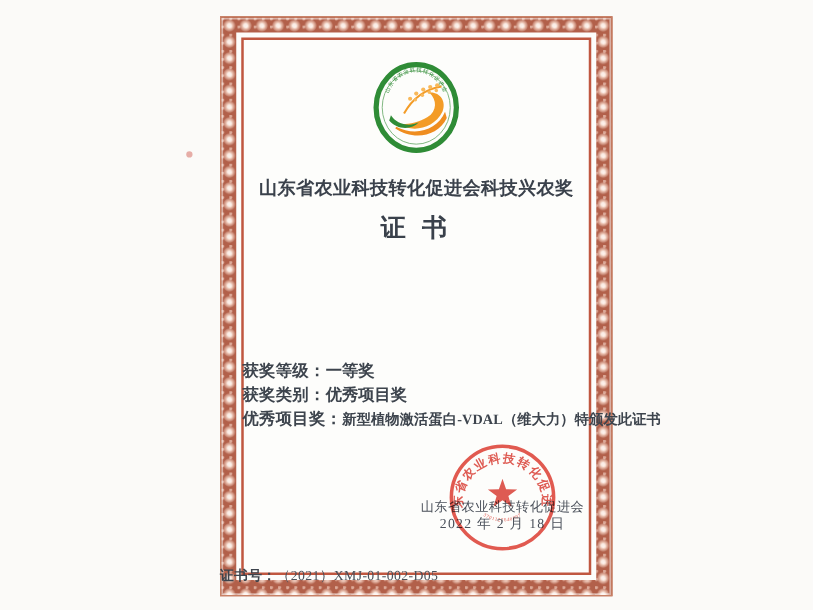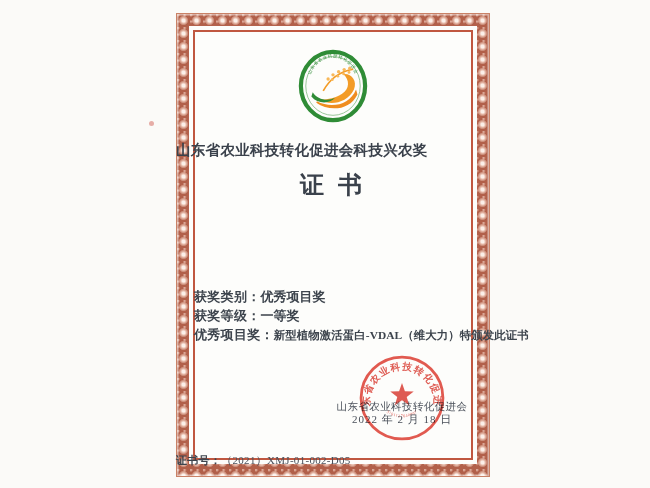--- a/index.html
+++ b/index.html
@@ -14,24 +14,24 @@
     background-image:
       radial-gradient(circle at 6.5px 6.5px, rgba(255,246,240,.95) 1.4px, rgba(246,214,198,.78) 2.7px, rgba(255,233,222,.28) 4.3px, rgba(178,96,74,0) 5px),
       radial-gradient(circle at 1px 1px, rgba(255,229,216,.55) .9px, rgba(178,96,74,0) 1.8px);
     background-size:13px 13px,6.5px 6.5px;
     border:1px solid #c98166;
     box-shadow:inset 0 0 0 1.5px rgba(255,255,255,.5);}
   .paper{position:absolute;inset:13px;background:#fdfdfb;
     box-shadow:0 0 0 .5px rgba(193,110,86,.35);}
   .innerline{position:absolute;inset:17px;border:2px solid #c05740;}
   .logo{position:absolute;left:122px;top:36px;width:70px;height:74px;}
-  .title{position:absolute;left:0;right:0;top:128px;
+  .title{position:absolute;left:0;right:0;top:128px;text-align:center;
     font-size:14.5px;font-weight:bold;letter-spacing:.3px;color:#3a414b;}
   .heading{position:absolute;left:0;right:0;top:156px;text-align:center;
-    font-size:24px;font-weight:bold;letter-spacing:4px;color:#3a414b;}
+    font-size:20px;font-weight:bold;letter-spacing:4px;color:#3a414b;}
   .body-text{position:absolute;left:18px;right:16px;top:208px;
     font-size:12.3px;line-height:20px;color:#454b52;letter-spacing:.2px;}
   .body-text .indent{text-indent:25px;}
   .details{position:absolute;left:18px;right:10px;top:274px;
     font-size:13px;line-height:19px;color:#3d444d;font-weight:bold;}
   .details .row{white-space:nowrap;}
   .details .lbl{letter-spacing:.3px;}
   .details .val-small{font-size:11.4px;letter-spacing:.1px;}
   .issuer{position:absolute;left:96px;top:387px;width:260px;text-align:center;
     line-height:13px;color:#4a505a;}
@@ -81,24 +81,24 @@
       </svg>
     </div>
 
     <div class="title">山东省农业科技转化促进会科技兴农奖</div>
 
     <div class="heading">证 书</div>
 
 
     <div class="details">
       <div class="row">
-        <span class="lbl">获奖类别：</span><span class="val">优秀项目奖</span>
+        <span class="lbl">获奖等级：</span><span class="val">一等奖</span>
       </div>
       <div class="row">
-        <span class="lbl">获奖等级：</span><span class="val">一等奖</span>
+        <span class="lbl">获奖类别：</span><span class="val">优秀项目奖</span>
       </div>
       <div class="row">
         <span class="lbl">优秀项目奖：</span><span class="val val-small">新型植物激活蛋白-VDAL（维大力）特颁发此证书</span>
       </div>
     </div>
 
     <div class="issuer">
       <div class="name">山东省农业科技转化促进会</div>
       <div class="date">2022 年 2 月 18 日</div>
     </div>

